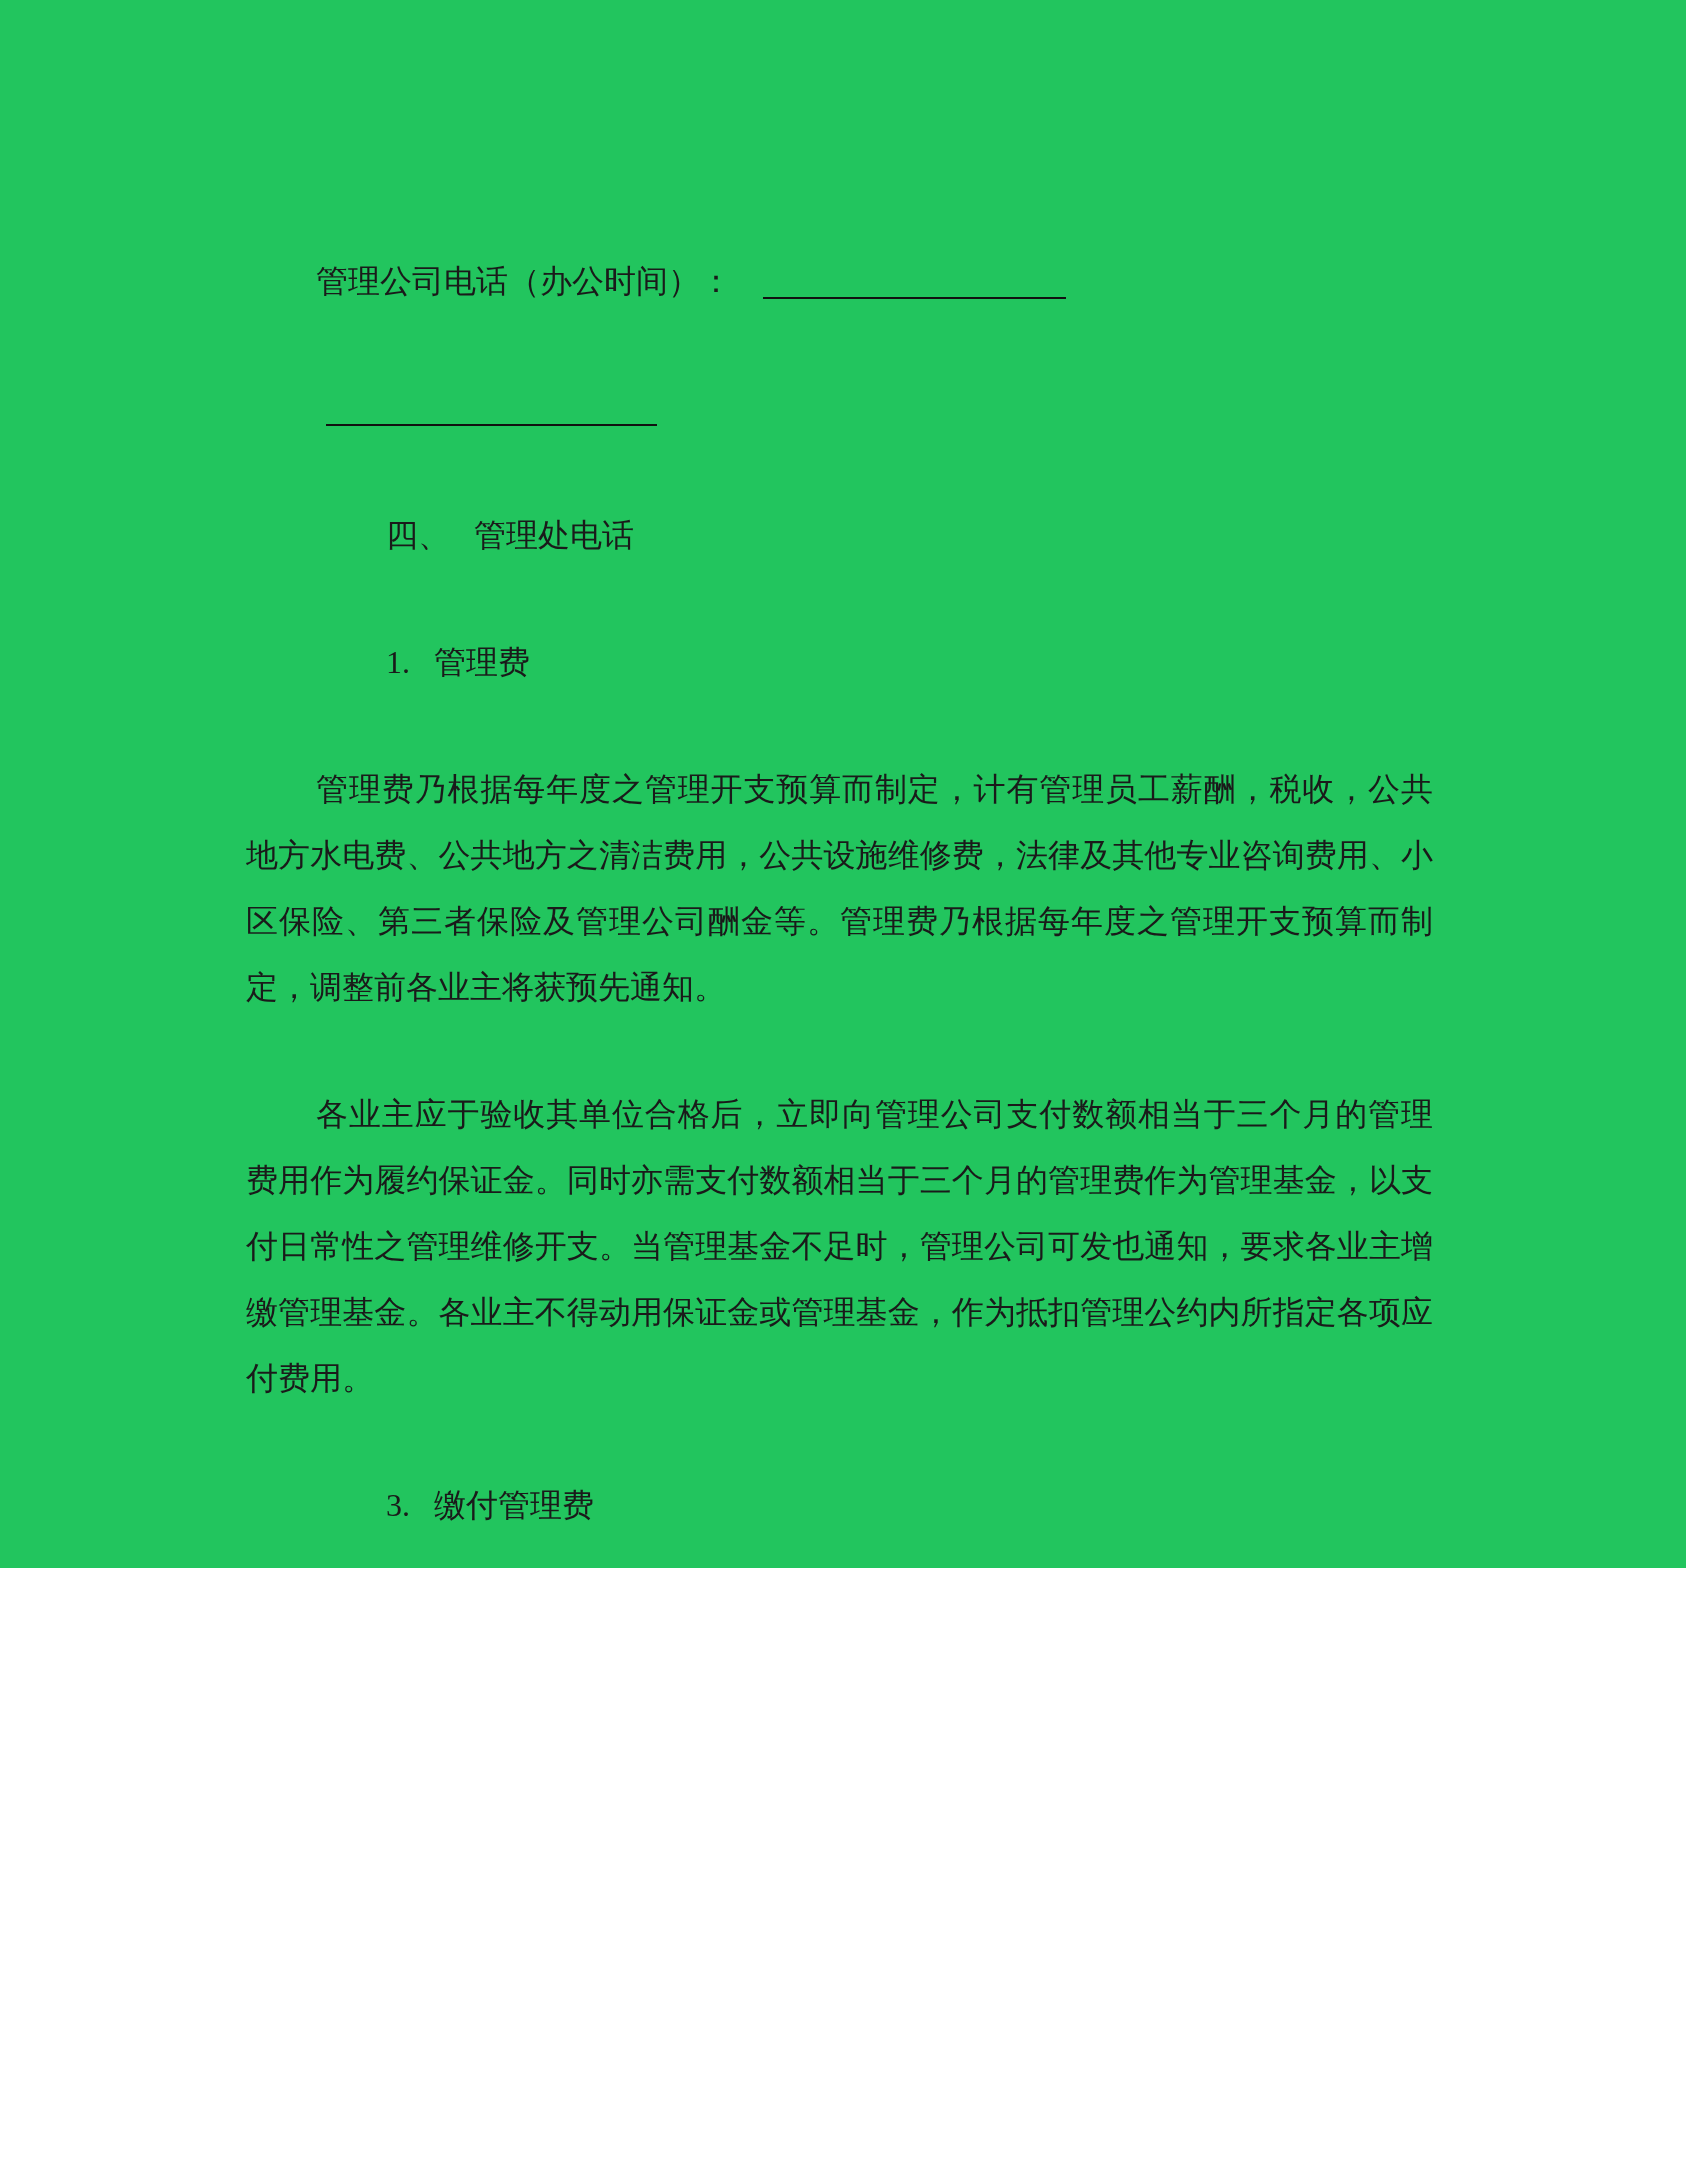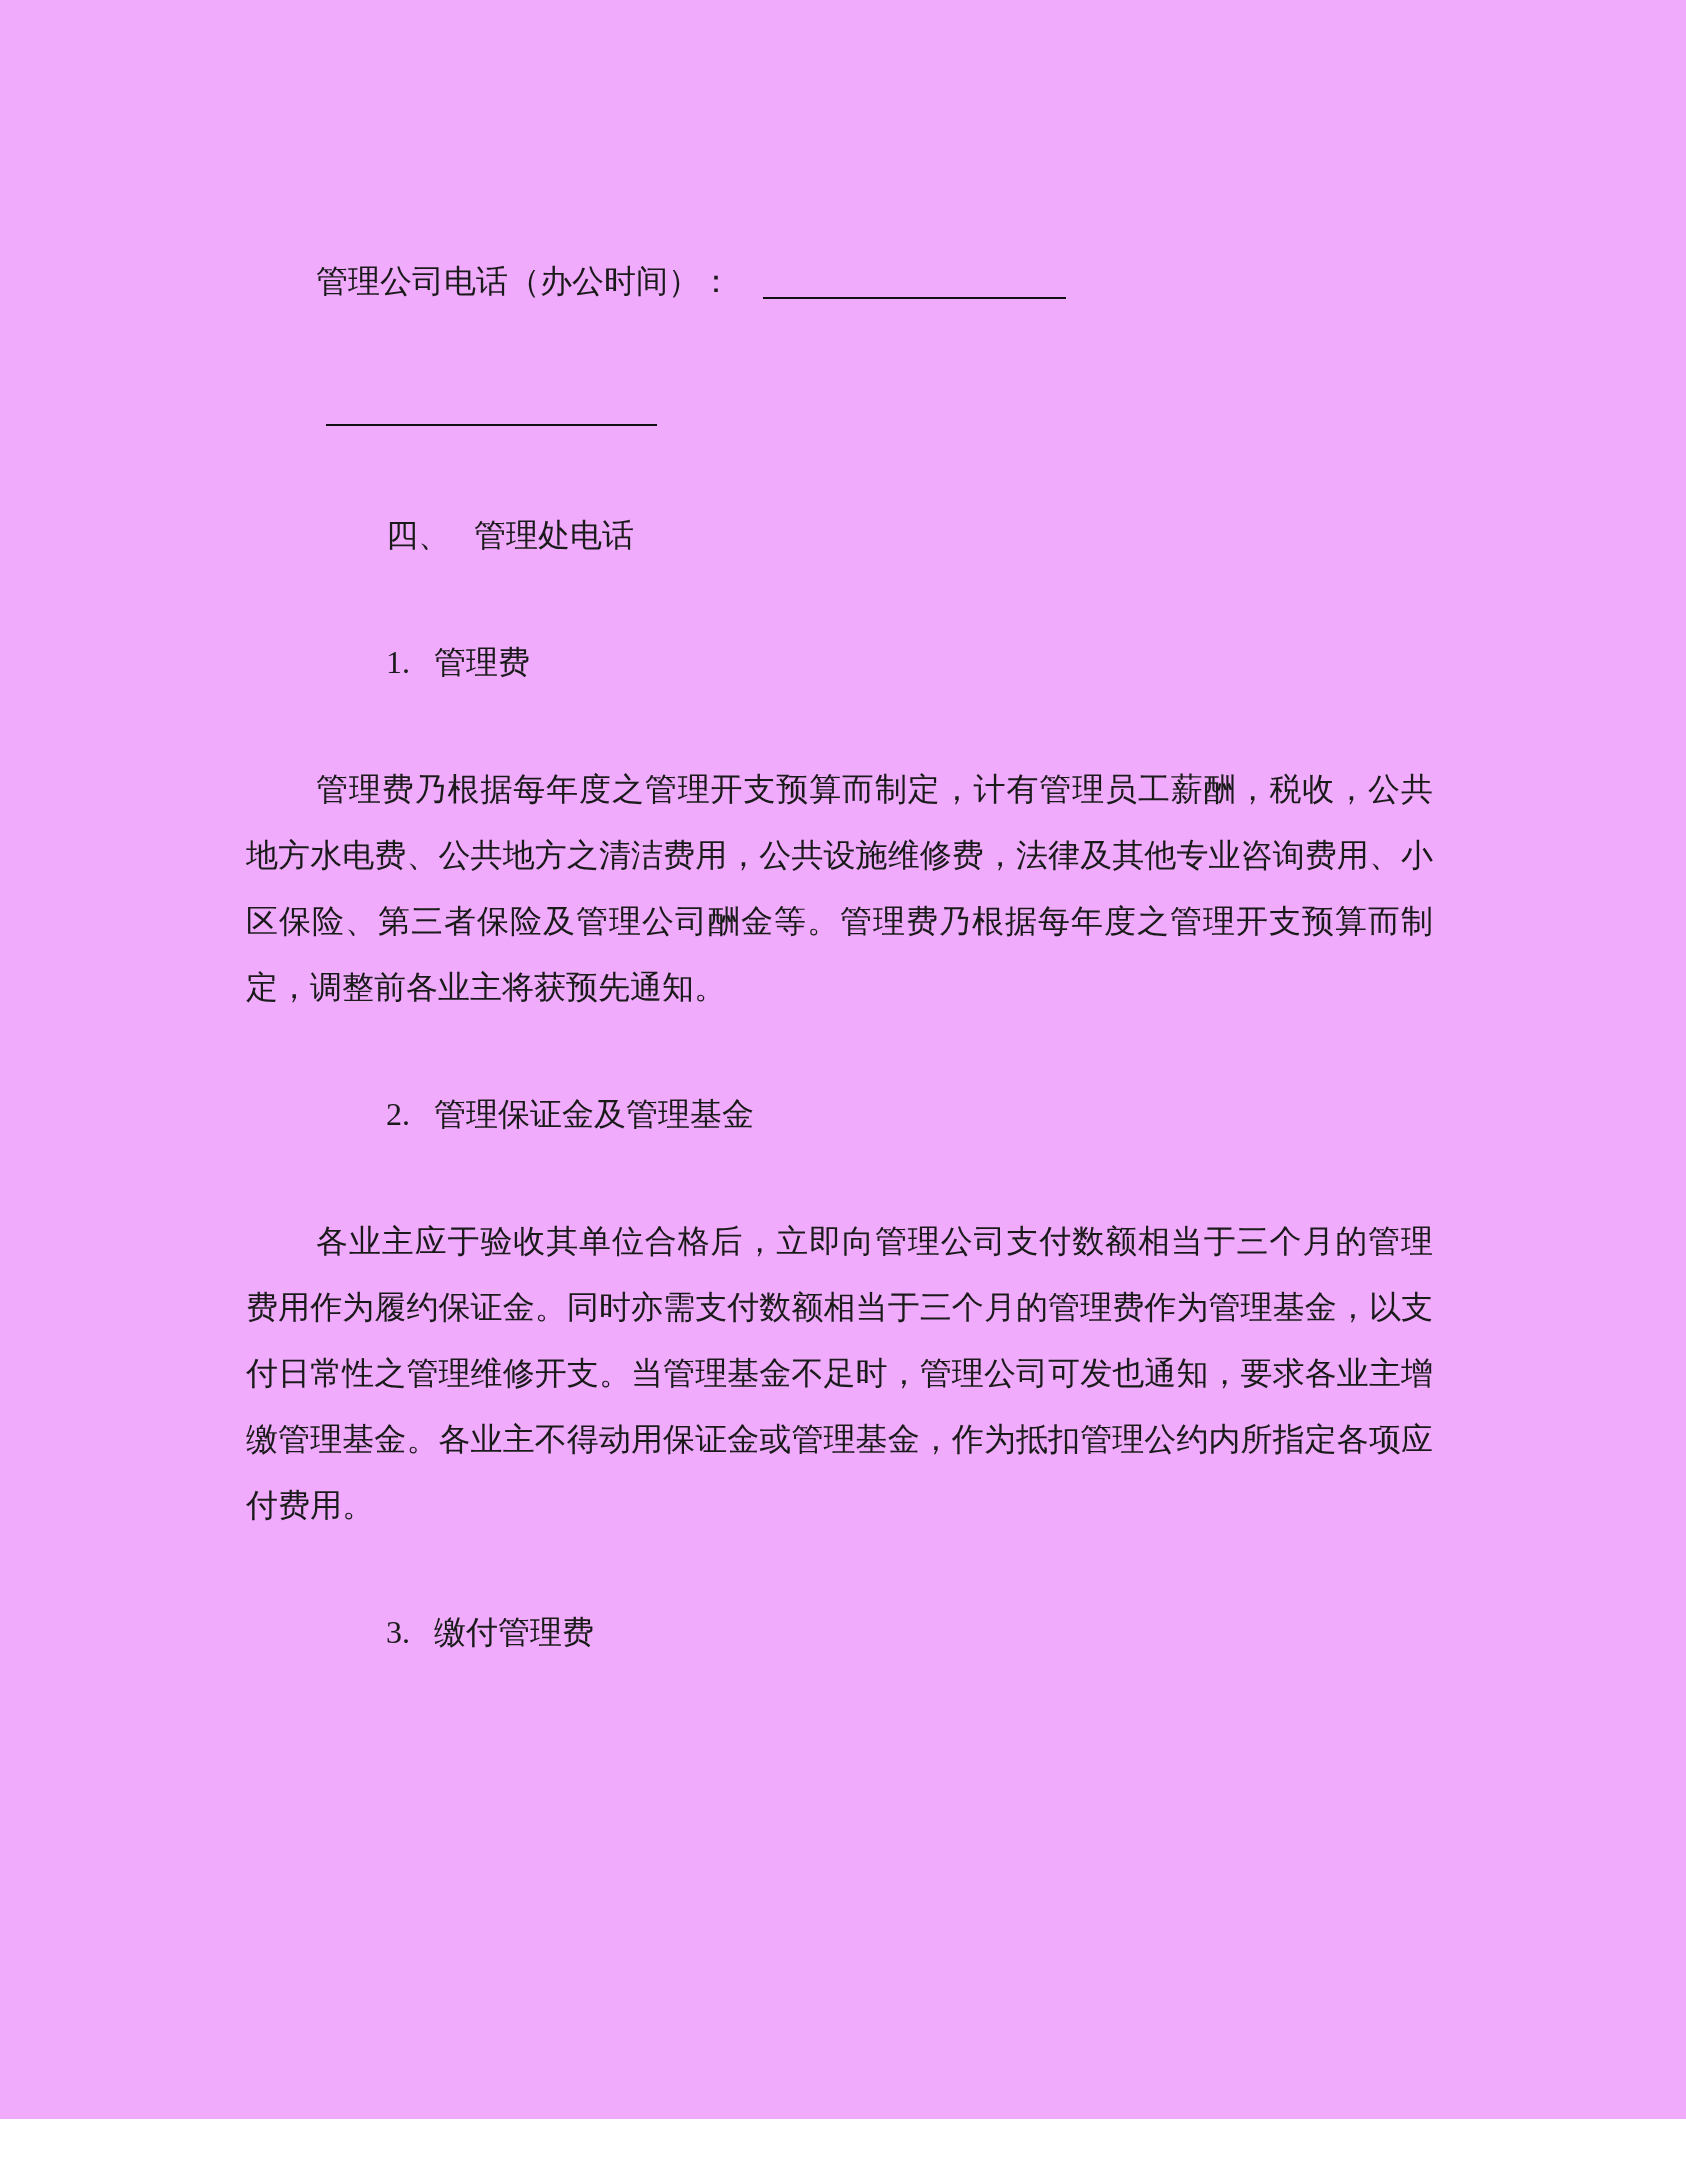--- a/index.html
+++ b/index.html
@@ -11,22 +11,22 @@
     width: 1686px;
     height: 2182px;
     position: relative;
     font-family: "Liberation Serif", "DejaVu Serif", serif;
     color: #1a1a1a;
   }
   .page {
     position: absolute;
     top: 0; left: 0;
     width: 1686px;
-    height: 2119px;
-    background: #f0abfc;
+    height: 1568px;
+    background: #22c55e;
     box-sizing: border-box;
     padding: 248px 253px 0 246px;
   }
   .block {
     font-size: 32px;
     line-height: 66px;
     margin: 0 0 61px 0;
     white-space: normal;
   }
   .indent {
@@ -66,23 +66,20 @@
   <div class="block indent">
     <span class="num">四、</span><span>管理处电话</span>
   </div>
 
   <div class="block indent">
     <span class="num">1.</span><span>管理费</span>
   </div>
 
   <div class="block para">管理费乃根据每年度之管理开支预算而制定，计有管理员工薪酬，税收，公共地方水电费、公共地方之清洁费用，公共设施维修费，法律及其他专业咨询费用、小区保险、第三者保险及管理公司酬金等。管理费乃根据每年度之管理开支预算而制定，调整前各业主将获预先通知。</div>
 
-  <div class="block indent">
-    <span class="num">2.</span><span>管理保证金及管理基金</span>
-  </div>
 
   <div class="block para">各业主应于验收其单位合格后，立即向管理公司支付数额相当于三个月的管理费用作为履约保证金。同时亦需支付数额相当于三个月的管理费作为管理基金，以支付日常性之管理维修开支。当管理基金不足时，管理公司可发也通知，要求各业主增缴管理基金。各业主不得动用保证金或管理基金，作为抵扣管理公约内所指定各项应付费用。</div>
 
   <div class="block indent">
     <span class="num">3.</span><span>缴付管理费</span>
   </div>
 
 
 </div>
 

